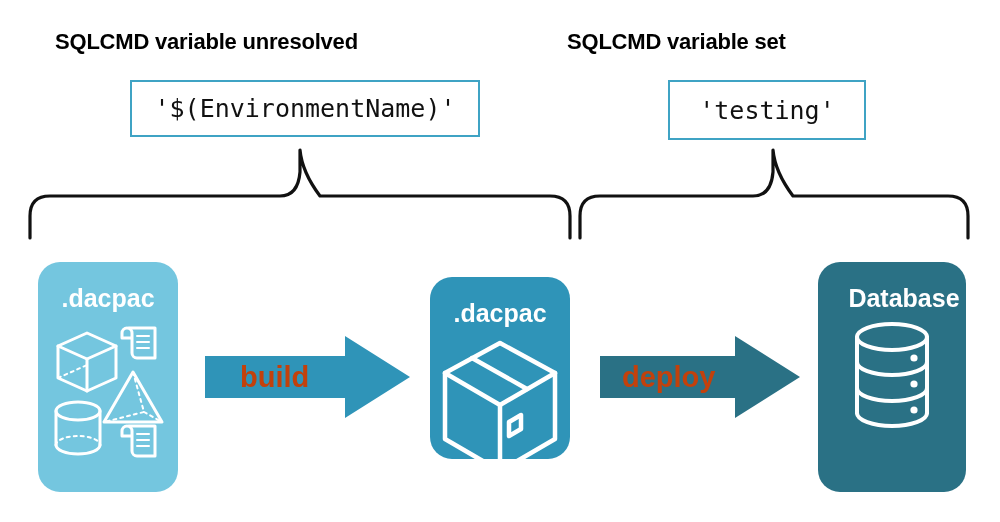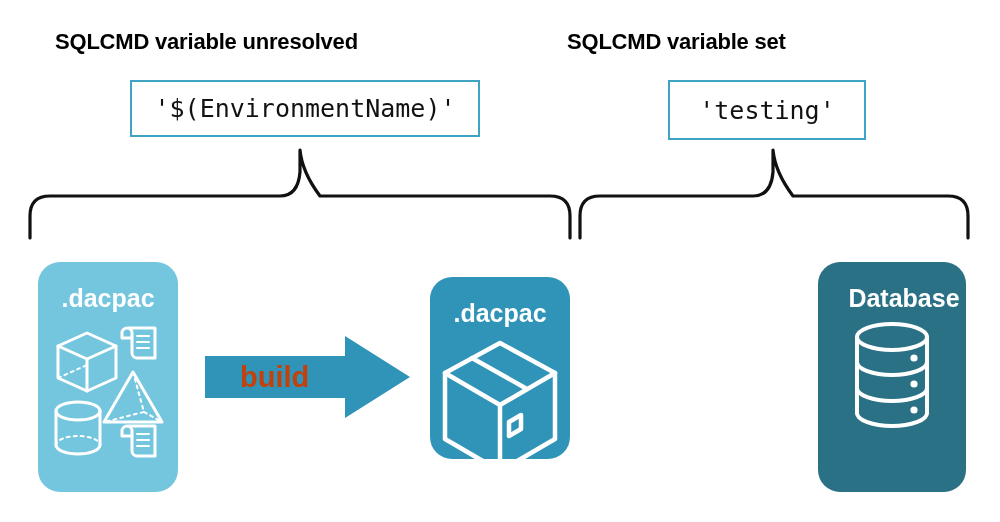--- a/index.html
+++ b/index.html
@@ -225,14 +225,20 @@
     </div>
   </div>
 
   <div class="arrow" id="arrow-build">
     <svg width="205" height="82" viewBox="0 0 205 82" fill="none" xmlns="http://www.w3.org/2000/svg">
       <path d="M0 20 L140 20 L140 0 L205 41 L140 82 L140 62 L0 62 Z" fill="#2F94B8"></path>
     </svg>
     <div class="arrow-label">build</div>
   </div>
 
+  <div class="arrow" id="arrow-deploy">
+    <svg width="200" height="82" viewBox="0 0 200 82" fill="none" xmlns="http://www.w3.org/2000/svg">
+      <path d="M0 20 L135 20 L135 0 L200 41 L135 82 L135 62 L0 62 Z" fill="#2A7185"></path>
+    </svg>
+    <div class="arrow-label">deploy</div>
+  </div>
 
 </div>
 
 </body></html>

